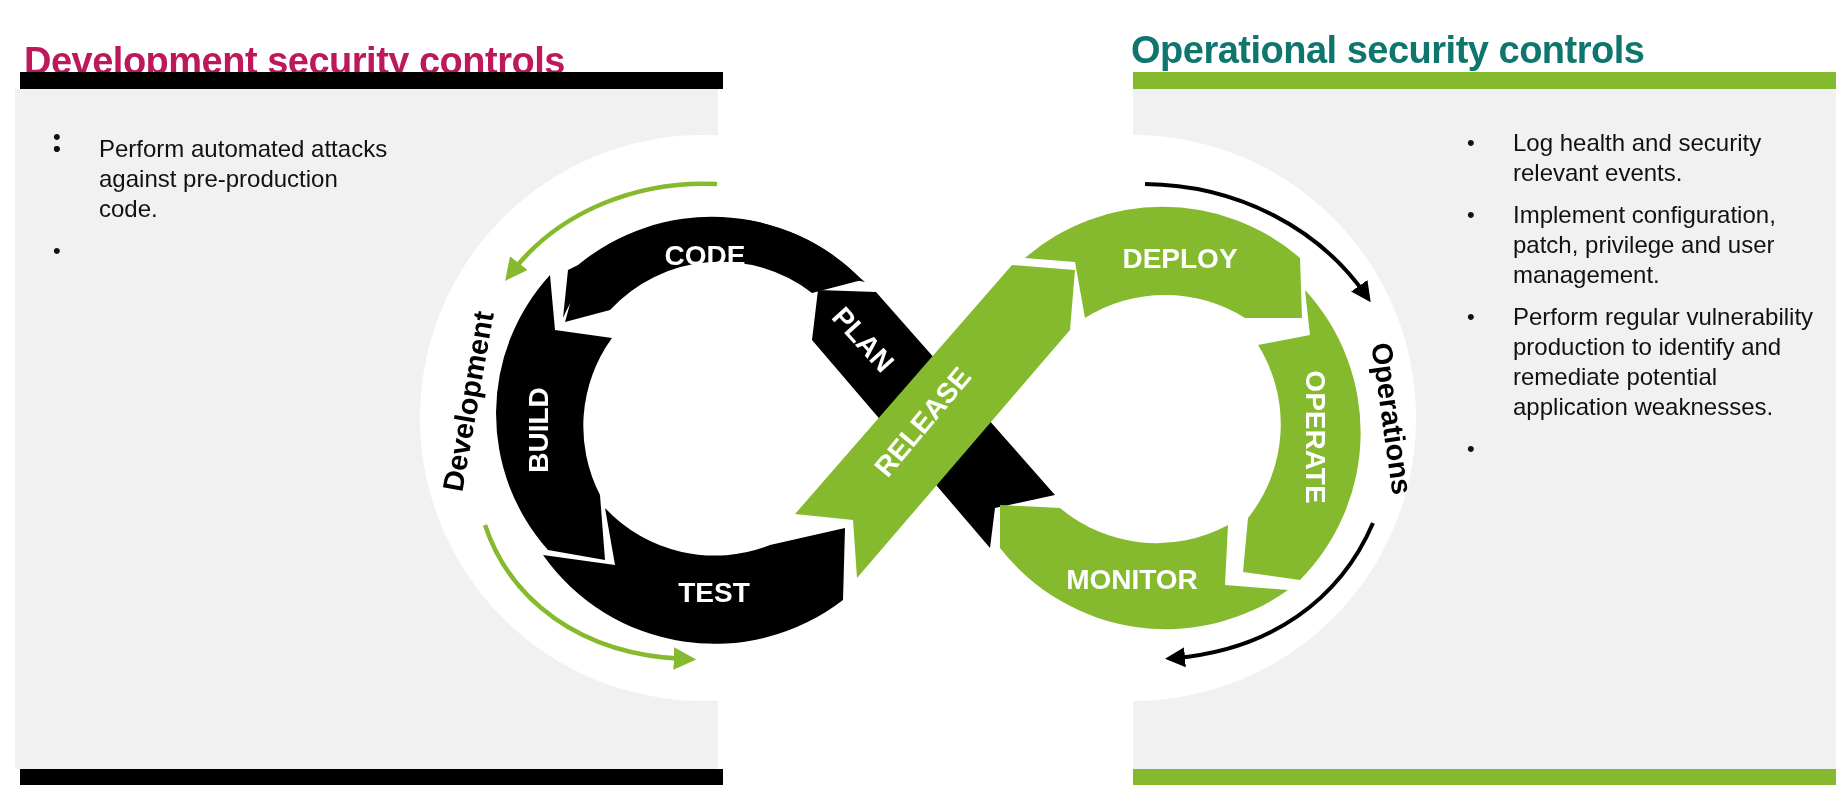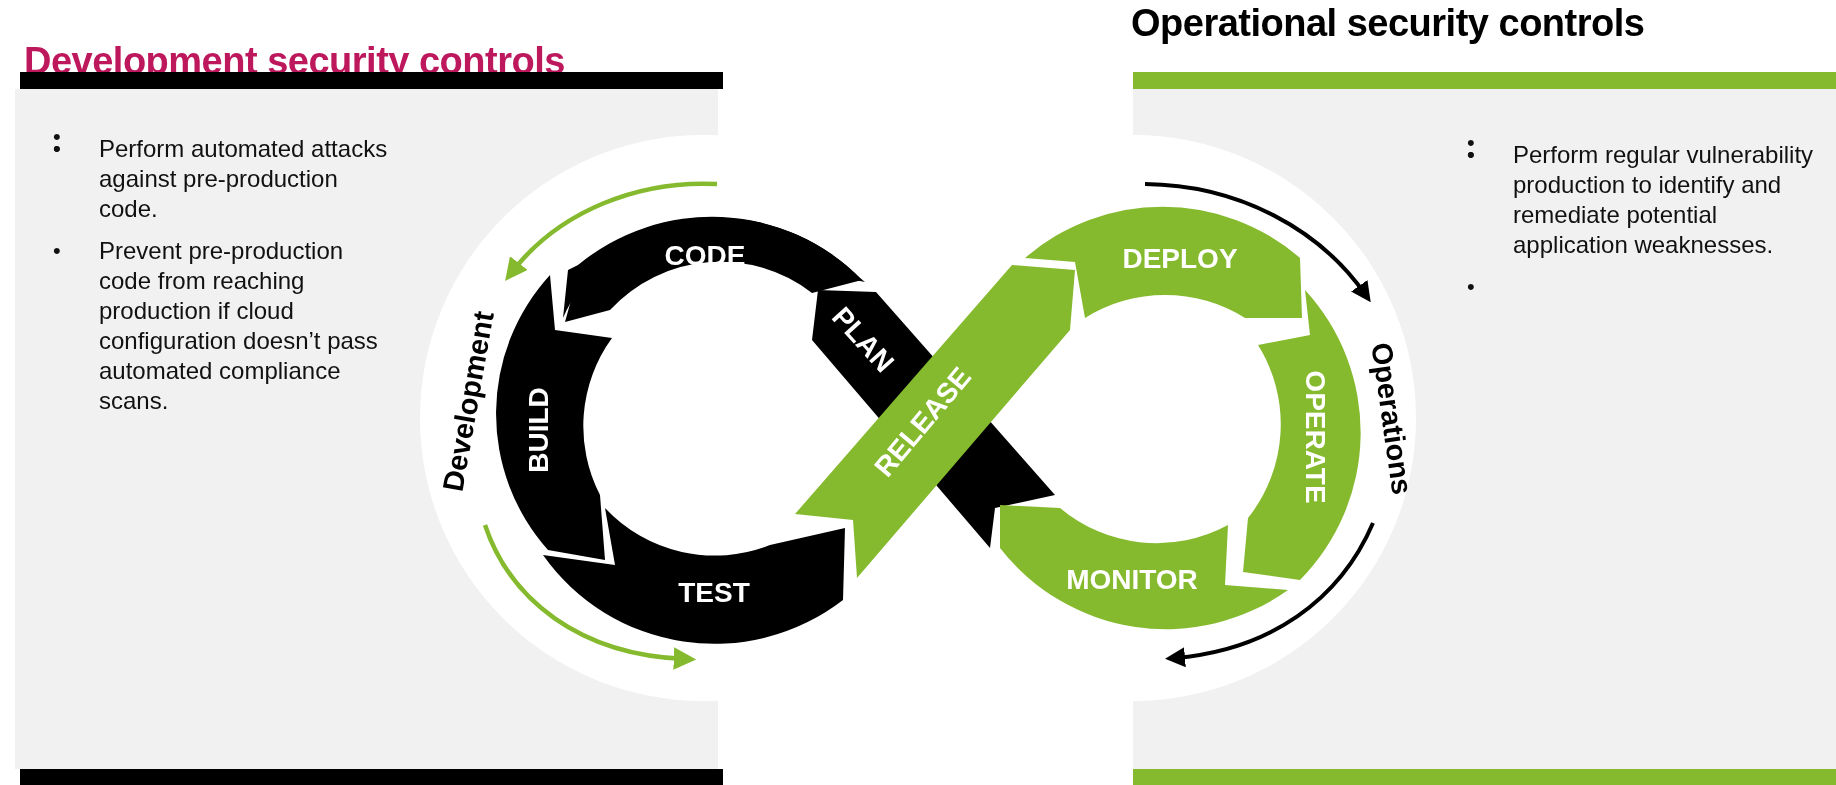--- a/index.html
+++ b/index.html
@@ -1,21 +1,21 @@
 <!DOCTYPE html>
 <html><head>
 <meta charset="utf-8">
 <style>
   html, body { margin: 0; padding: 0; background: #ffffff; }
   body { width: 1836px; height: 785px; position: relative; overflow: hidden;
          font-family: "Liberation Sans", "DejaVu Sans", sans-serif; }
   .title { position: absolute; font-weight: bold; font-size: 38px; margin: 0;
            letter-spacing: -0.5px; white-space: nowrap; }
   .title-dev { left: 24px; top: 8px; color: #be185d; margin-top: 32px; }
-  .title-ops { left: 1131px; top: 2px; color: #000000; }
+  .title-ops { left: 1131px; top: 29px; color: #0f766e; }
   .bar { position: absolute; height: 17px; }
   .bar-dev-top { left: 20px; top: 72px; width: 703px; background: #000; }
   .bar-dev-bot { left: 20px; top: 769px; width: 703px; background: #000; }
   .bar-ops-top { left: 1133px; top: 72px; width: 703px; background: #86BA2E; }
   .bar-ops-bot { left: 1133px; top: 769px; width: 703px; background: #86BA2E; }
   .panel { position: absolute; background: #F1F1F1; }
   .panel-dev { left: 15px; top: 89px; width: 703px; height: 680px; }
   .panel-ops { left: 1133px; top: 89px; width: 703px; height: 680px; }
   .diagram { position: absolute; left: 0; top: 0; width: 1836px; height: 785px; }
   ul.bullets { position: absolute; margin: 0; padding: 0; list-style: none;
@@ -94,21 +94,21 @@
   <path d="M 717,184 C 640,180 560,210 512,272" fill="none" stroke="#86BA2E" stroke-width="4.5" marker-end="url(#arrowGreen)"></path>
   <path d="M 485,525 C 510,600 580,655 685,659" fill="none" stroke="#86BA2E" stroke-width="4.5" marker-end="url(#arrowGreen)"></path>
   <path d="M 1145,184 C 1240,185 1320,230 1365,294" fill="none" stroke="#000" stroke-width="4" marker-end="url(#arrowBlack)"></path>
   <path d="M 1373,523 C 1340,600 1270,650 1175,658" fill="none" stroke="#000" stroke-width="4" marker-end="url(#arrowBlack)"></path>
 </svg>
 
 <ul class="bullets list-dev">
   <li><span class="dot">•</span></li>
   <li><span class="dot">•</span></li>
   <li><span class="dot">•</span><span>Perform automated attacks against pre-production code.</span></li>
-  <li><span class="dot">•</span><span>Prevent pre-production code from reaching production if cloud configuration doesn’t pass automated compliance scans.</span></li>
+  <li><span class="dot">•</span></li>
 </ul>
 
 <ul class="bullets list-ops">
-  <li><span class="dot">•</span></li>
-  <li><span class="dot">•</span></li>
+  <li><span class="dot">•</span><span>Log health and security relevant events.</span></li>
+  <li><span class="dot">•</span><span>Implement configuration, patch, privilege and user management.</span></li>
   <li><span class="dot">•</span><span>Perform regular vulnerability production to identify and remediate potential application weaknesses.</span></li>
   <li><span class="dot">•</span></li>
 </ul>
 
 </body></html>

